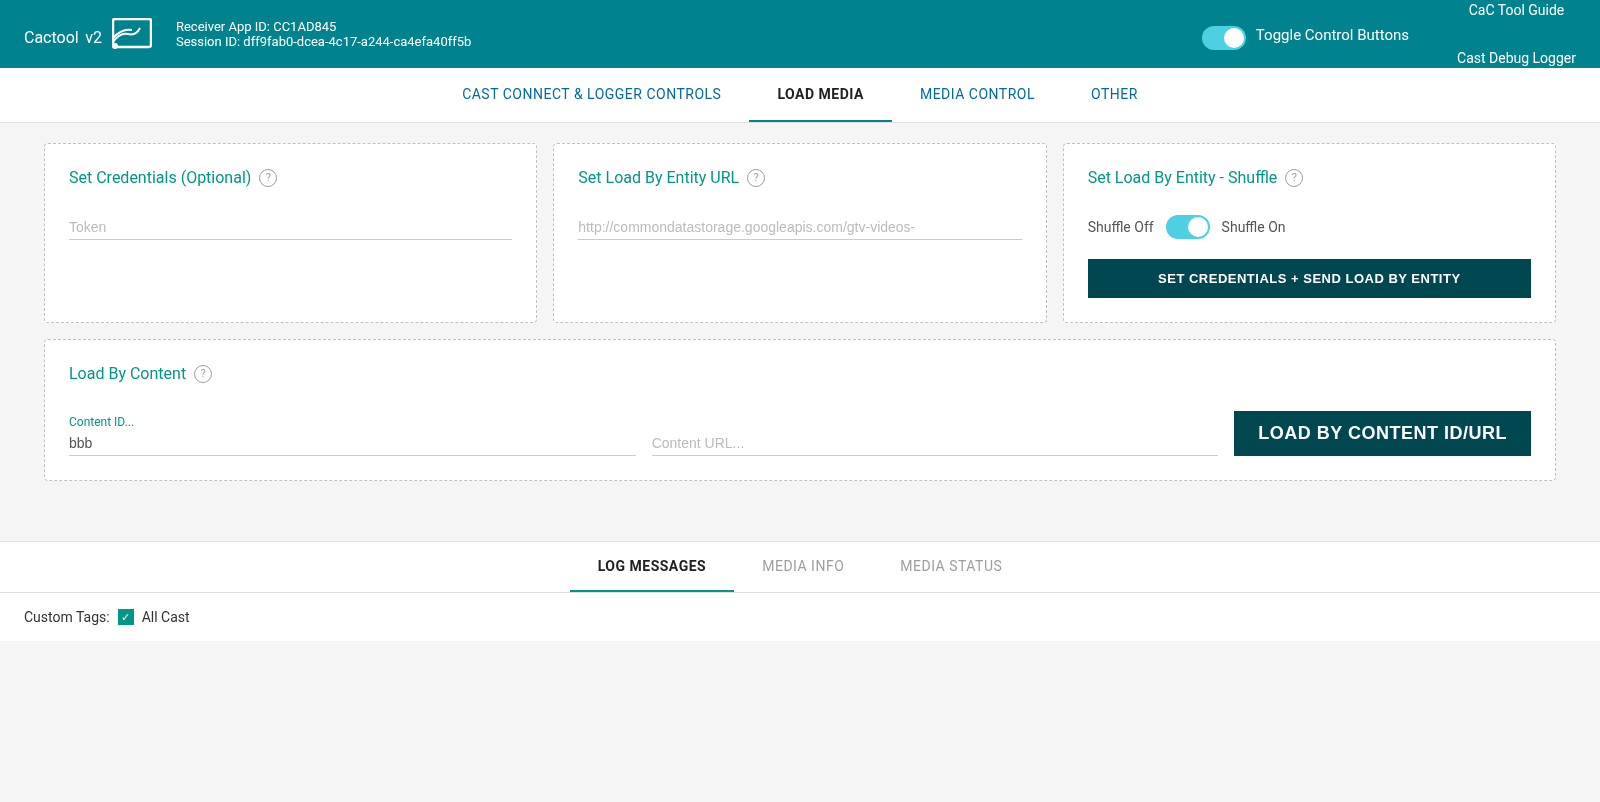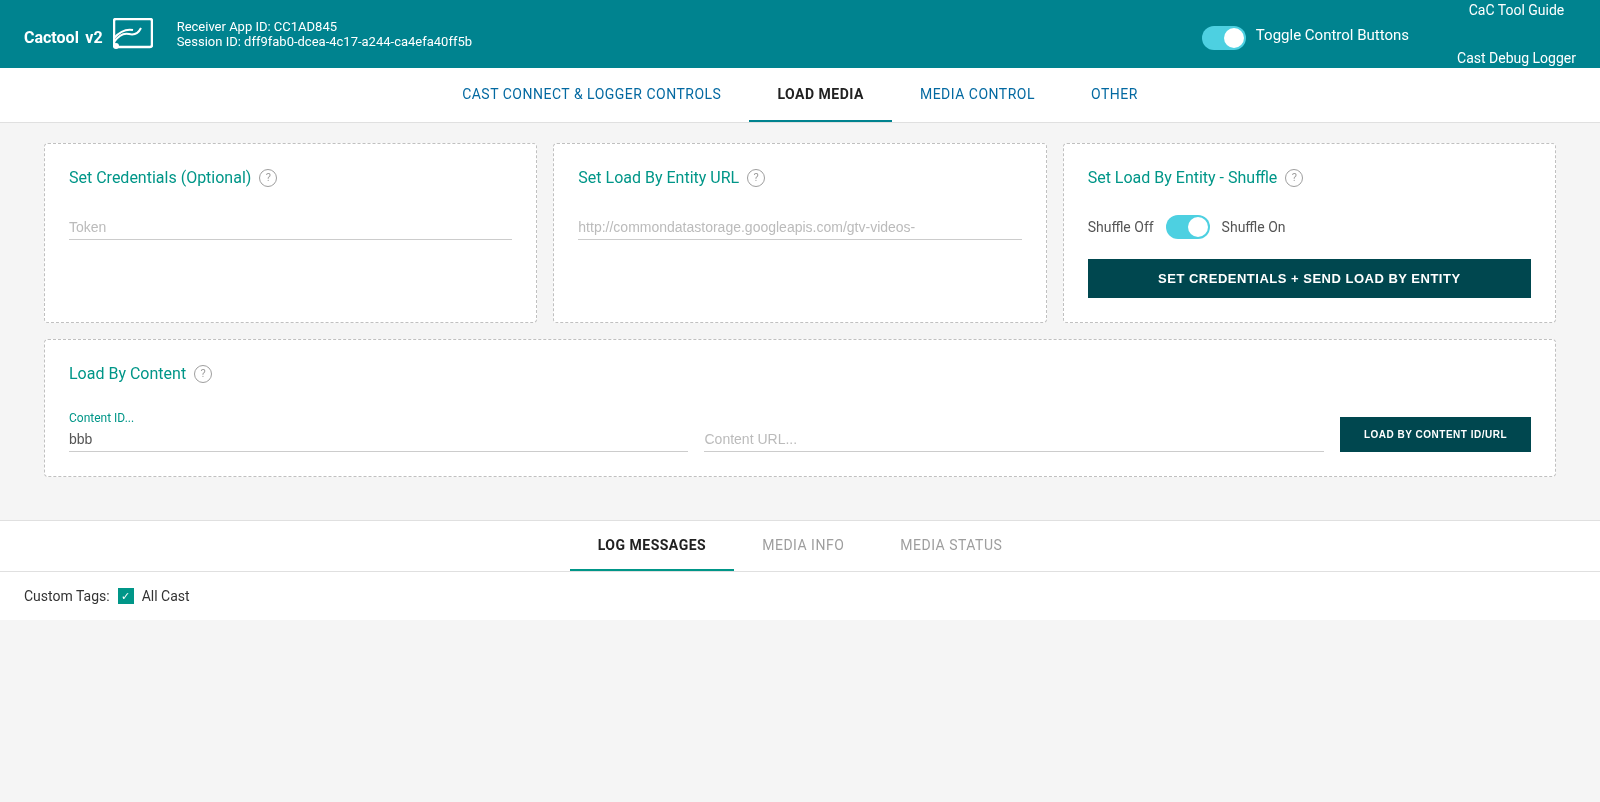--- a/index.html
+++ b/index.html
@@ -15,21 +15,21 @@
       height: 68px;
     }
     .header-logo {
       display: flex;
       align-items: center;
       gap: 10px;
       margin-right: 24px;
     }
     .logo-text {
       font-size: 26px;
-      font-weight: 700;
+      font-weight: 400;
       color: white;
     }
     .logo-text span {
       font-size: 16px;
     }
     .cast-icon {
       width: 40px;
       height: 32px;
     }
     .header-session {
@@ -236,33 +236,33 @@
       margin-bottom: 2px;
     }
     .content-url-wrapper {
       flex: 1;
     }
     .btn-load {
       background: #00474f;
       color: white;
       border: none;
       padding: 12px 24px;
-      font-size: 10px;
+      font-size: 18px;
       font-weight: 700;
       letter-spacing: 0.5px;
       cursor: pointer;
       text-transform: uppercase;
       white-space: nowrap;
     }
 
     
     .bottom-section {
       background: white;
       border-top: 1px solid #e0e0e0;
-      margin-top: 3px;
+      margin-top: 20px;
     }
     .bottom-tabs {
       display: flex;
       justify-content: center;
       border-bottom: 1px solid #e0e0e0;
       gap: 0;
     }
     .bottom-tab {
       padding: 16px 28px;
       font-size: 14px;

